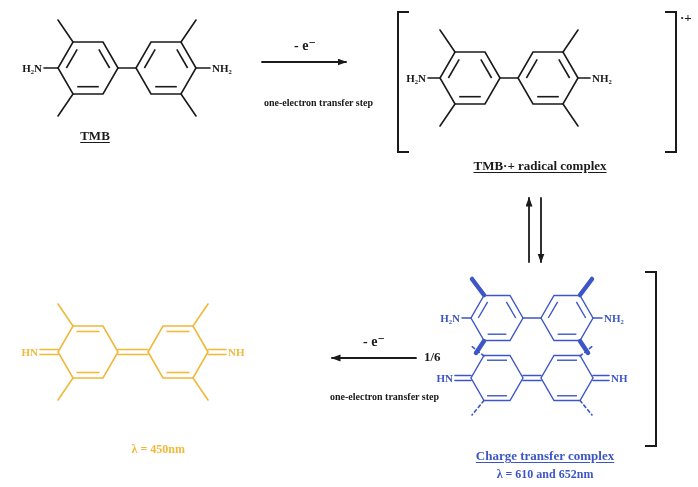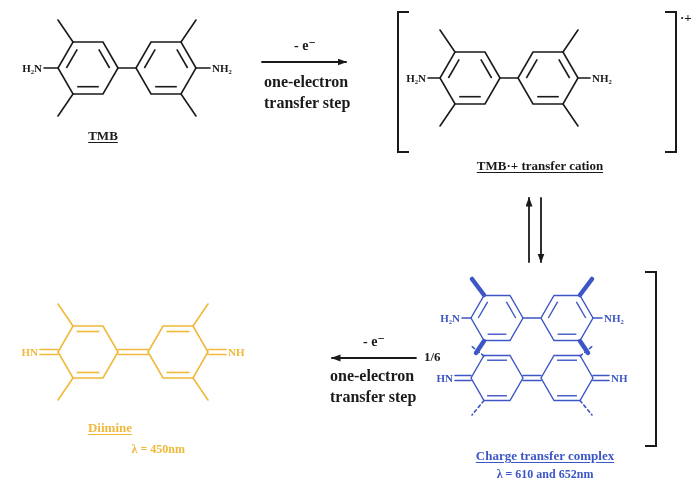--- a/index.html
+++ b/index.html
@@ -29,21 +29,21 @@
     fill:currentColor;stroke:none !important;
     font-family:"Liberation Serif","DejaVu Serif",serif;
     font-weight:bold;font-size:11px;
   }
   svg text.charge{font-size:13px;}
   
   .lbl{position:absolute;font-weight:bold;line-height:1.2;}
   .center{text-align:center;}
   .caption{font-size:13px;text-decoration:underline;text-underline-offset:2px;}
   .elabel{font-size:14px;}
-  .sublabel{font-size:16px;line-height:1.3;}
+  .sublabel{font-size:10px;line-height:1.3;margin-top:24px;}
   .lambda{font-size:12px;}
   .blue-t{color:var(--blue);}
   .gold-t{color:var(--gold);}
   .coef{font-size:13px;}
 </style>
 </head>
 <body>
 
 <div class="scheme">
 
@@ -158,30 +158,29 @@
         <line x1="73" y1="326" x2="58" y2="304"></line>
         <line x1="73" y1="378" x2="58" y2="400"></line>
         <line x1="193" y1="326" x2="208" y2="304"></line>
         <line x1="193" y1="378" x2="208" y2="400"></line>
       </g>
       <text x="38" y="356" text-anchor="end">HN</text>
       <text x="228" y="356" text-anchor="start">NH</text>
     </g>
   </svg>
 
-  <div class="lbl caption center" style="left:38px;top:128px;width:130px;font-family:Liberation Serif, serif;">TMB</div>
+  <div class="lbl caption center" style="left:30px;top:128px;width:130px;font-family:Liberation Serif, serif;">TMB</div>
 
   <div class="lbl elabel center" style="left:262px;top:38px;width:86px;">- e⁻</div>
   <div class="lbl sublabel" style="left:264px;top:72px;width:112px;">one-electron transfer step</div>
 
-  <div class="lbl caption center" style="left:400px;top:158px;width:280px;">TMB·+ transfer cation</div>
+  <div class="lbl caption center" style="left:400px;top:158px;width:280px;">TMB·+ radical complex</div>
 
   <div class="lbl elabel center" style="left:332px;top:334px;width:84px;">- e⁻</div>
   <div class="lbl sublabel" style="left:330px;top:366px;width:112px;">one-electron transfer step</div>
   <div class="lbl coef" style="left:424px;top:349px;width:34px;">1/6</div>
 
   <div class="lbl caption center blue-t" style="left:420px;top:448px;width:250px;">Charge transfer complex</div>
   <div class="lbl lambda center blue-t" style="left:420px;top:467px;width:250px;">λ = 610 and 652nm</div>
 
-  <div class="lbl caption center gold-t" style="left:35px;top:420px;width:150px;">Diimine</div>
   <div class="lbl lambda center gold-t" style="left:35px;top:442px;width:150px;text-align:right;">λ = 450nm</div>
 
 </div>
 
 </body></html>

